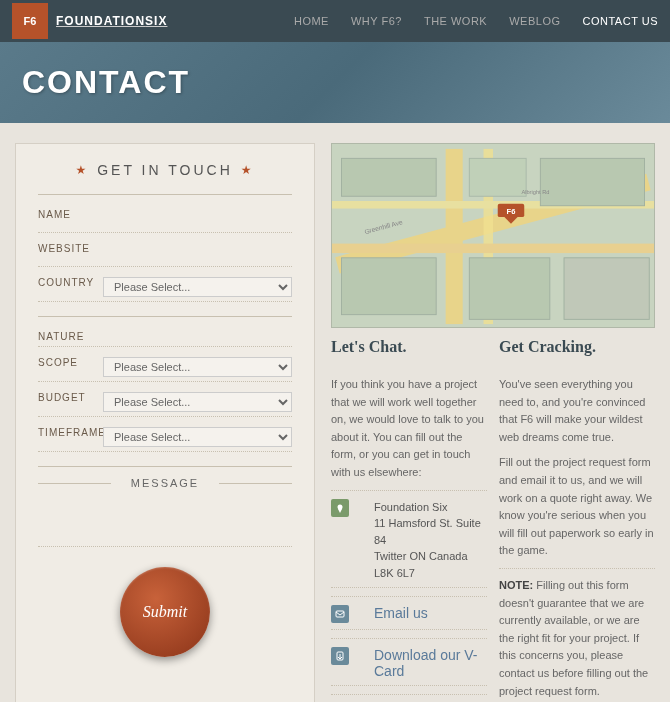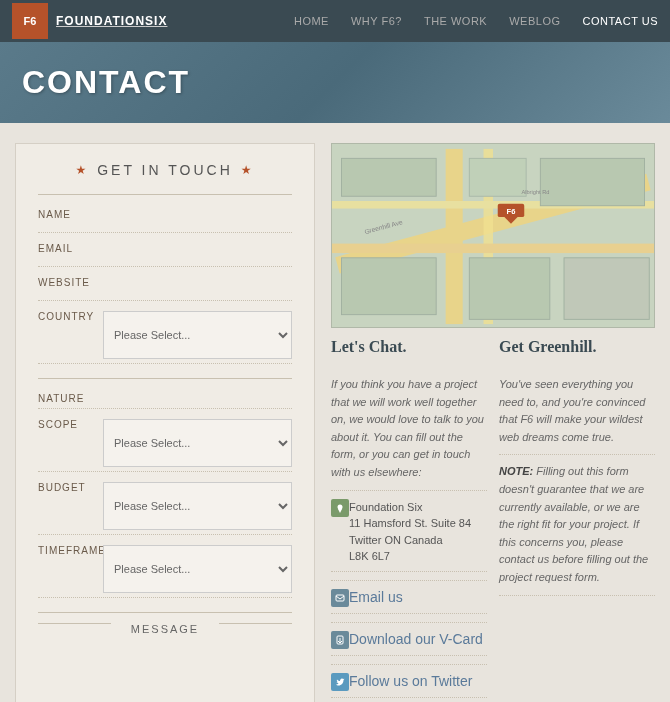--- a/index.html
+++ b/index.html
@@ -24,42 +24,42 @@
     #content-wrapper { display: flex; gap: 16px; max-width: 660px; margin: 0 auto; }
 
     
     #form-panel { background: #f0ece5; border: 1px solid #d5cfc5; padding: 18px 22px; flex: 0 0 300px; }
     #form-title { text-align: center; color: #555; font-size: 14px; font-family: Arial, sans-serif; letter-spacing: 3px; text-transform: uppercase; margin-bottom: 16px; display: flex; align-items: center; justify-content: center; gap: 8px; }
     .title-star { color: #b5522a; font-size: 12px; }
     .form-divider { border: none; border-top: 1px solid #c8c0b0; margin: 10px 0; }
     .field-row { display: flex; margin-bottom: 6px; padding: 4px 0; border-bottom: 1px dotted #c8c0b0; }
     .field-label { color: #6a5a4a; font-size: 10px; font-family: Arial, sans-serif; letter-spacing: 1px; text-transform: uppercase; width: 65px; flex-shrink: 0; }
     .field-input { flex: 1; background: transparent; border: none; outline: none; font-size: 12px; color: #555; font-family: Georgia, serif; padding: 2px 4px; }
-    .field-select { flex: 1; background: #f5f2ed; border: 1px solid #ccc; outline: none; font-size: 11px; color: #666; font-family: Arial, sans-serif; padding: 16px 6px; cursor: pointer; appearance: auto; }
+    .field-select { flex: 1; background: #f5f2ed; border: 1px solid #ccc; outline: none; font-size: 11px; color: #666; font-family: Arial, sans-serif; padding: 2px 6px; cursor: pointer; appearance: auto; }
     .section-divider { border: none; border-top: 1px solid #c8c0b0; margin: 14px 0 10px; }
-    #message-title { text-align: center; color: #666; font-size: 11px; font-family: Arial, sans-serif; letter-spacing: 2px; text-transform: uppercase; margin-bottom: 24px; display: flex; justify-content: center; gap: 20px; }
+    #message-title { text-align: center; color: #666; font-size: 11px; font-family: Arial, sans-serif; letter-spacing: 2px; text-transform: uppercase; margin-bottom: 8px; display: flex; align-items: center; justify-content: center; gap: 20px; }
     .msg-line { flex: 1; height: 1px; background: #c8c0b0; }
     #message-area { width: 100%; background: transparent; border: none; border-bottom: 1px dotted #c8c0b0; outline: none; font-size: 12px; color: #555; font-family: Georgia, serif; resize: none; height: 50px; padding: 4px; }
     #submit-container { text-align: center; margin-top: 16px; }
     #submit-btn { background: radial-gradient(circle at 40% 35%, #c8623a, #8a3318); border: none; color: #fff; font-size: 16px; font-family: Georgia, serif; font-style: italic; width: 90px; height: 90px; border-radius: 50%; cursor: pointer; box-shadow: 0 3px 8px rgba(0,0,0,0.4), inset 0 1px 2px rgba(255,255,255,0.2); }
 
     
     #right-panel { flex: 1; display: flex; flex-direction: column; gap: 0; }
 
     
     #map-container { width: 100%; height: 185px; background: #c8d4c0; position: relative; overflow: hidden; border: 1px solid #b0b8a8; }
 
     
     #info-row { display: flex; gap: 12px; margin-top: 10px; }
     .info-col { flex: 1; }
     .info-heading { font-size: 16px; font-family: Georgia, serif; color: #3a4a52; font-weight: bold; margin-bottom: 20px; }
-    .info-text { font-size: 11px; color: #666; line-height: 1.6; margin-bottom: 8px; font-family: Arial, sans-serif; font-style: italic; }
+    .info-text { font-size: 11px; color: #666; line-height: 1.6; margin-bottom: 8px; font-family: Arial, sans-serif; }
     .info-text strong { color: #444; }
     .info-divider { border: none; border-top: 1px dotted #c8c0b0; margin: 8px 0; }
-    .contact-item { display: flex; align-items: flex-start; gap: 0; margin-bottom: 6px; padding-bottom: 6px; border-bottom: 1px dotted #c8c0b0; }
+    .contact-item { display: flex; align-items: flex-start; gap: 25px; margin-bottom: 6px; padding-bottom: 6px; border-bottom: 1px dotted #c8c0b0; }
     .contact-icon { width: 18px; height: 18px; flex-shrink: 0; display: flex; align-items: center; justify-content: center; }
     .contact-icon-map { background: #7a9a6a; border-radius: 2px; }
     .contact-icon-email { background: #6a8a9a; border-radius: 2px; }
     .contact-icon-download { background: #6a8a9a; border-radius: 2px; }
     .contact-icon-twitter { background: #5a9abf; border-radius: 2px; }
     .contact-icon svg { fill: #fff; width: 10px; height: 10px; }
     .contact-text { font-size: 11px; color: #555; font-family: Arial, sans-serif; line-height: 1.5; }
     .contact-link { color: #5a7a9a; font-size: 14px; font-family: Arial, sans-serif; cursor: pointer; }
   </style>
 </head>
@@ -95,24 +95,20 @@
         <span class="title-star">★</span>
       </div>
       <hr class="form-divider">
 
       
       <div class="field-row">
         <span class="field-label">NAME</span>
         <input class="field-input" type="text" style="">
       </div>
       
-      <div class="field-row">
-        <span class="field-label">EMAIL</span>
-        <input class="field-input" type="text" style="">
-      </div>
       
       <div class="field-row">
         <span class="field-label">WEBSITE</span>
         <input class="field-input" type="text" style="">
       </div>
       
       <div class="field-row">
         <span class="field-label">COUNTRY</span>
         <select class="field-select">
           <option>Please Select...</option>
@@ -240,22 +236,23 @@
             <div class="contact-icon contact-icon-twitter">
               <svg viewBox="0 0 10 10" xmlns="http://www.w3.org/2000/svg">
                   <path d="M1,7.5 C2,7.5 3,7 3.5,6 C3,6 2,5.8 1.5,5 C2,5 2.5,5 2.5,5 C2,4.5 1.5,3.5 2,2.5 C3,3.5 4.5,4 5,4 C5,3 5.5,1.5 7,1.5 C7.5,1.5 8,1.8 8.5,2 L9.5,1.5 L8.5,2.5 L9.5,2.5 L8.5,3 C8.5,6 6.5,8.5 3.5,8.5 C2.5,8.5 1.5,8.2 1,7.5 Z" fill="white"></path>
                 </svg>
             </div>
             <span class="contact-link">Follow us on Twitter</span>
           </div>
         </div>
 
         <div class="info-col">
-          <h3 class="info-heading">Get Greenhill.</h3>
+          <h3 class="info-heading">Get Cracking.</h3>
           <p class="info-text">You've seen everything you need to, and you're convinced that F6 will make your wildest web dreams come true.</p>
+          <p class="info-text">Fill out the project request form and email it to us, and we will work on a quote right away. We know you're serious when you will fill out paperwork so early in the game.</p>
           <hr class="info-divider">
           <p class="info-text">
             <strong>NOTE:</strong>
             <span>Filling out this form doesn't guarantee that we are currently available, or we are the right fit for your project. If this concerns you, please contact us before filling out the project request form.</span>
           </p>
           <hr class="info-divider">
 
         </div>
       </div>
     </div>

